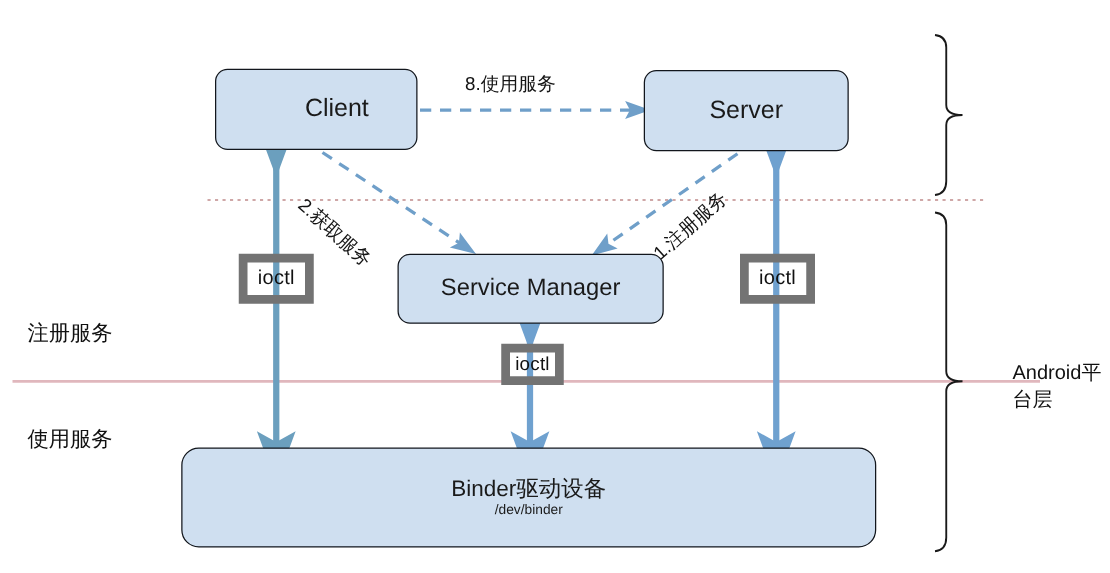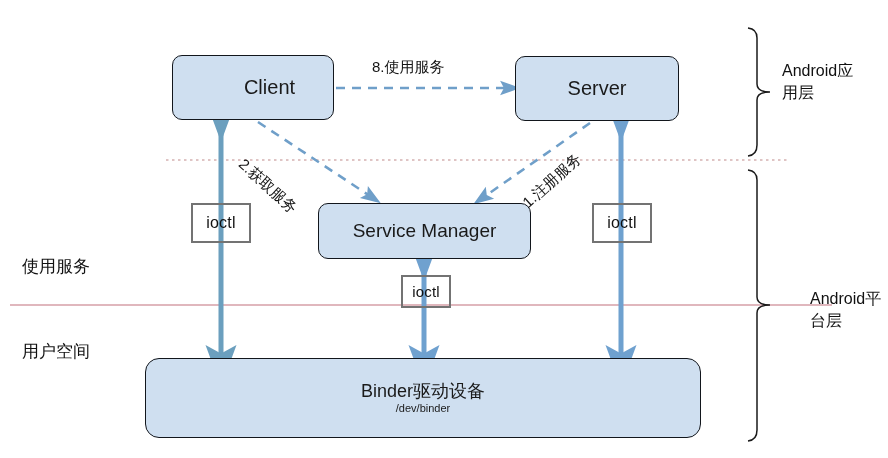--- a/index.html
+++ b/index.html
@@ -42,21 +42,21 @@
   #node-client  { left:172px; top:55px;  width:162px; height:65px;  font-size:20px;padding-left:33px; }
   #node-server  { left:515px; top:56px;  width:164px; height:65px;  font-size:20px; }
   #node-sm      { left:318px; top:203px; width:213px; height:56px;  font-size:19px; }
   #node-binder  { left:145px; top:358px; width:556px; height:80px;  font-size:18px; border-radius:14px; }
   #node-binder .line2 { font-size:11px; }
 
   .ioctl-box {
     position: absolute;
     box-sizing: border-box;
     background: transparent;
-    border: 2px solid #737373;
+    border: 7px solid #737373;
     color: #111;
     font-size: 16px;
     display: flex;
     align-items: center;
     justify-content: center;
     letter-spacing: 0.2px;
   }
   #ioctl-left   { left:191px; top:203px; width:60px; height:40px; }
   #ioctl-right  { left:592px; top:203px; width:60px; height:40px; }
   #ioctl-mid    { left:401px; top:275px; width:50px; height:33px; font-size:15px; }
@@ -146,26 +146,22 @@
   </div>
 
   <div class="ioctl-box" id="ioctl-left">ioctl</div>
   <div class="ioctl-box" id="ioctl-mid">ioctl</div>
   <div class="ioctl-box" id="ioctl-right">ioctl</div>
 
   <div class="flow-label" id="label-use">8.使用服务</div>
   <div class="flow-label" id="label-get">2.获取服务</div>
   <div class="flow-label" id="label-reg">1.注册服务</div>
 
-  <div class="space-label" id="label-user">使用服务</div>
-  <div class="space-label" id="label-kernel">用户空间</div>
+  <div class="space-label" id="label-user">注册服务</div>
+  <div class="space-label" id="label-kernel">使用服务</div>
 
-  <div class="brace-label" id="label-applayer">
-    <div>Android应</div>
-    <div>用层</div>
-  </div>
 
   <div class="brace-label" id="label-platlayer">
     <div>Android平</div>
     <div>台层</div>
   </div>
 
 </div>
 
 </body></html>

